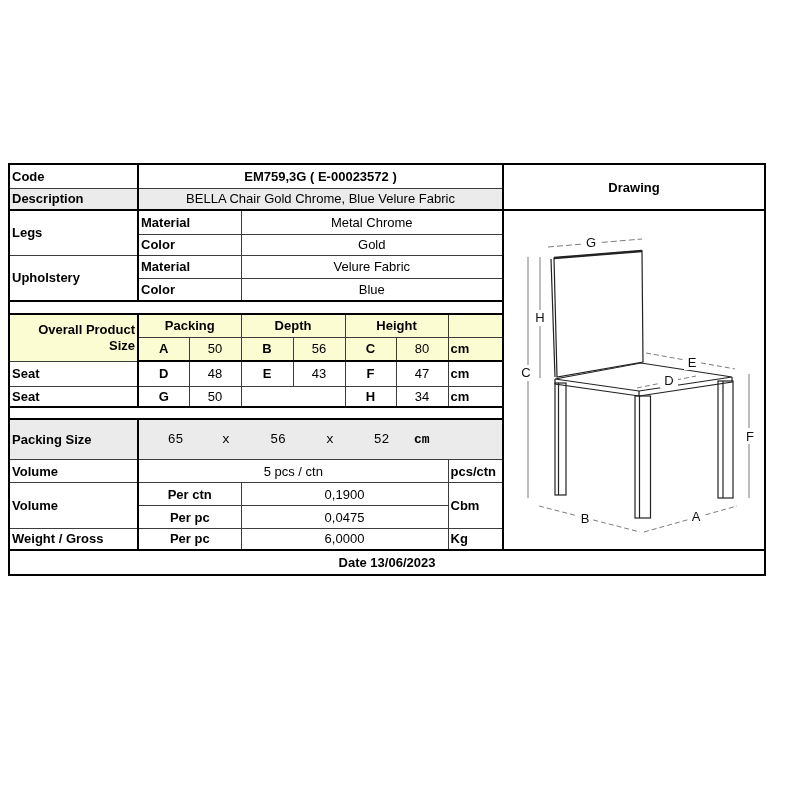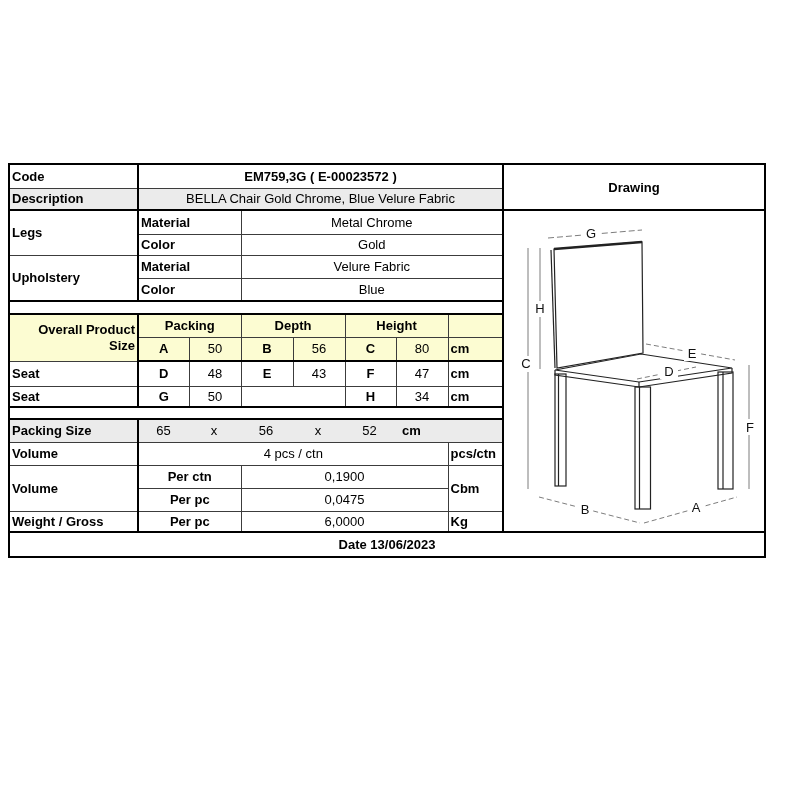--- a/index.html
+++ b/index.html
@@ -171,38 +171,38 @@
       <td colspan="2"></td>
       <td class="ctr bold">H</td>
       <td class="ctr">34</td>
       <td class="unit">cm</td>
     </tr>
 
     <tr style="height:12px">
       <td class="gapcell tT tB tR" colspan="8"></td>
     </tr>
 
-    <tr style="height:23px">
+    <tr style="height:30px">
       <td class="lab gray tR">Packing Size</td>
-      <td class="gray" colspan="7" style="padding:0;">
+      <td class="gray" colspan="7" style="padding:12px;font-family:Liberation Mono, monospace;">
         <div class="packgrid">
           <span>65</span>
           <span>x</span>
           <span>56</span>
           <span>x</span>
           <span>52</span>
           <span class="pu">cm</span>
           <span></span>
         </div>
       </td>
     </tr>
 
     <tr style="height:23px">
       <td class="lab tR">Volume</td>
-      <td class="ctr" colspan="6">4 pcs / ctn</td>
+      <td class="ctr" colspan="6">5 pcs / ctn</td>
       <td class="unit" style="padding:0 2px;">pcs/ctn</td>
     </tr>
 
     <tr style="height:23px">
       <td class="lab tR" rowspan="2">Volume</td>
       <td class="ctr bold" colspan="2">Per ctn</td>
       <td class="ctr" colspan="4">0,1900</td>
       <td class="unit" rowspan="2">Cbm</td>
     </tr>
 

